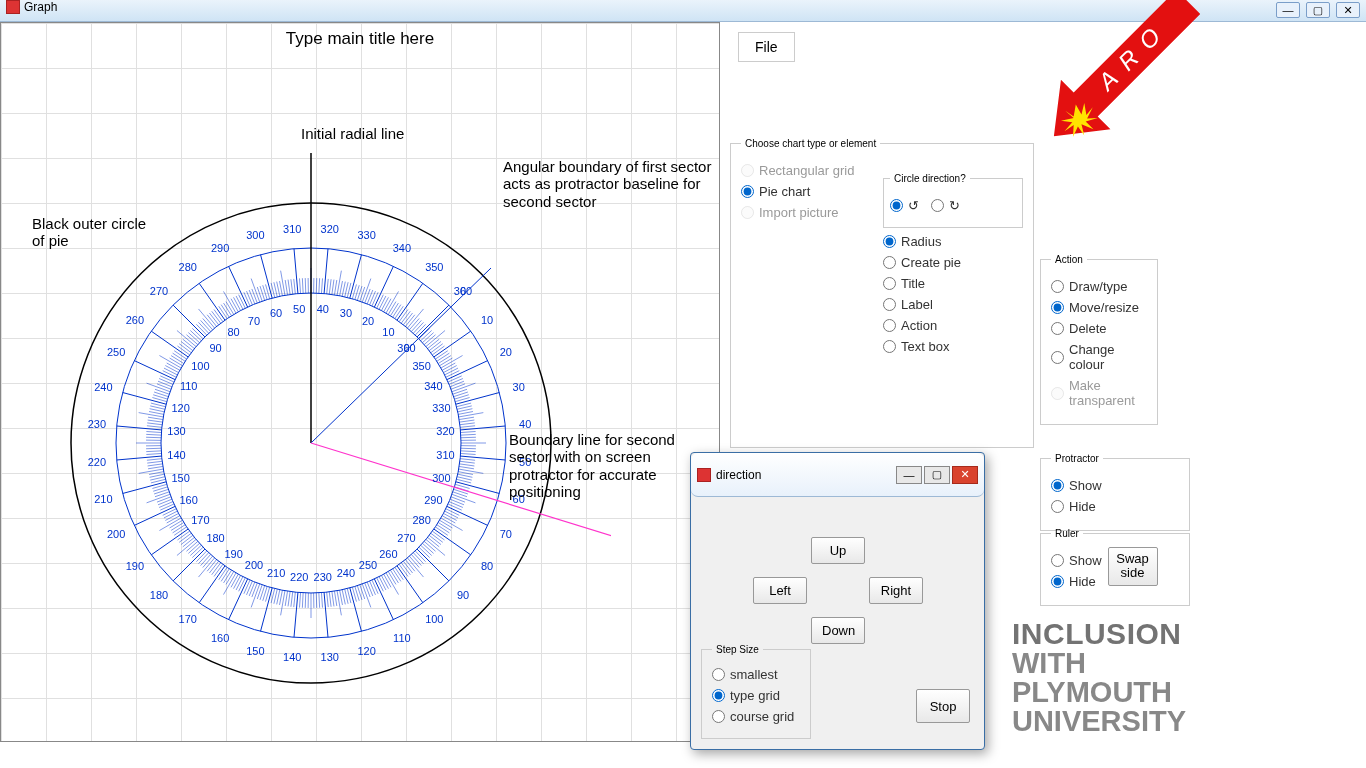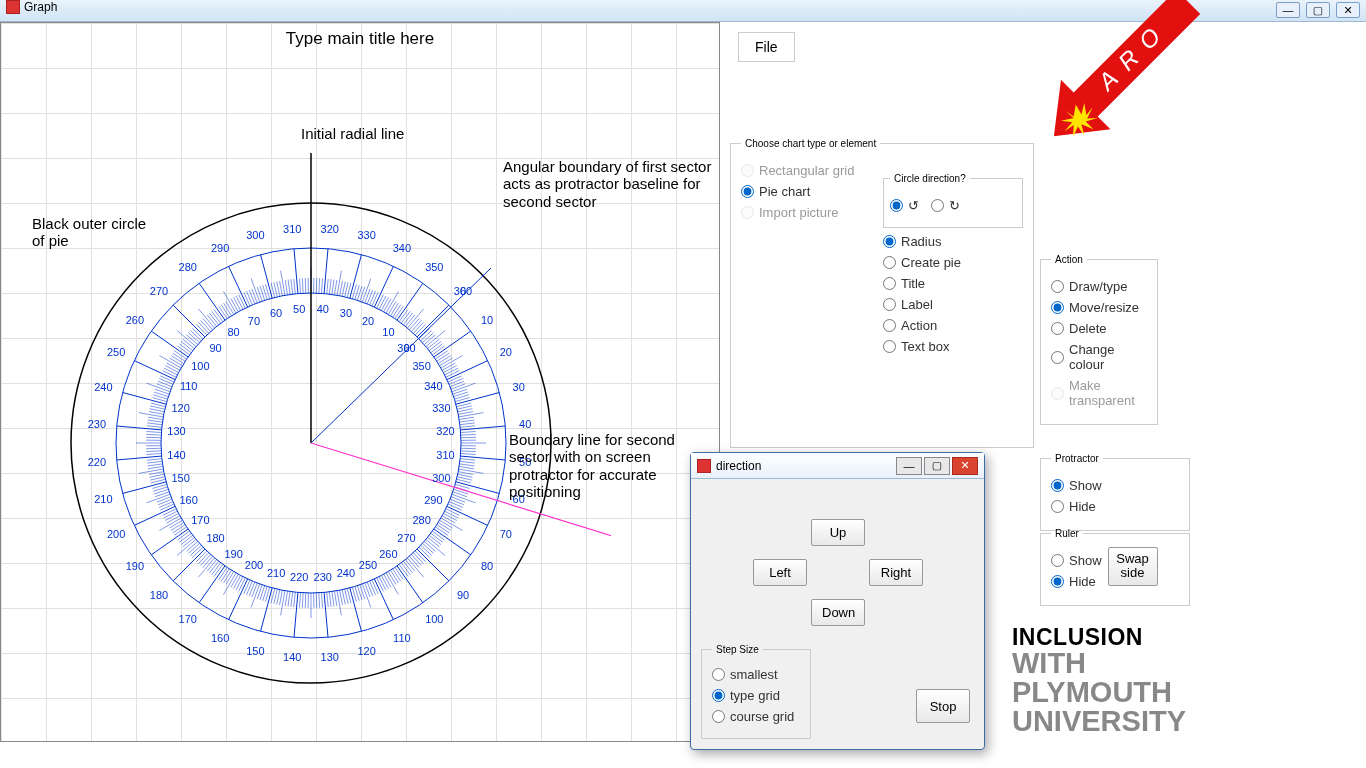--- a/index.html
+++ b/index.html
@@ -24,32 +24,32 @@
 .file-btn { border:1px solid #ccc; padding:6px 16px; background:#fff; font-size:14px;}
 fieldset { border:1px solid #ccc; padding:8px 10px 10px; font-size:13px; margin-top:16px; position:absolute;}
 legend { padding:0 4px; font-size:10px;}
 .radio-row { display:flex; align-items:center; gap:5px; margin:6px 0; color:#333;}
 .radio-row input { accent-color:#0066cc;}
 .radio-row.disabled { color:#9a9a9a;}
 .radio-row.disabled input { opacity:.5;}
 .btn { border:1px solid #999; background:linear-gradient(#fff,#e8e8e8); padding:5px 10px; font-size:13px; border-radius:2px;}
 
 .dialog { position:absolute; left:690px; top:452px; width:295px; height:298px; border:1px solid #3a6ea5; border-radius:4px; background:#f0f0f0; box-shadow:3px 4px 12px rgba(0,0,0,.35); z-index:50;}
-.dialog-title { height:26px; background:linear-gradient(#fff,#e8f1fb); border-bottom:1px solid #9db9d5; display:flex; align-items:center; padding:0 6px; font-size:12px;}
+.dialog-title { height:44px; background:linear-gradient(#fff,#e8f1fb); border-bottom:1px solid #9db9d5; display:flex; align-items:center; padding:0 6px; font-size:12px;border-radius:7px;}
 .dialog-title .app-icon{width:14px;height:14px;background:#d33;border:1px solid #a22;margin-right:5px;}
 .dlg-btns { margin-left:auto; display:flex;}
 .dlg-btns div { width:26px; height:18px; border:1px solid #888; margin-left:2px; display:flex; align-items:center; justify-content:center; font-size:11px; background:#e8e8e8;}
 .dlg-btns .close { background:#d9432f; color:#fff; border-color:#a52a1c;}
 .dpad { position:relative; width:100%; height:160px;}
 .dpad .btn { position:absolute; width:54px;}
 .step-group { border:1px solid #ccc; margin:0 10px; padding:6px 10px 8px; position:absolute; bottom:10px;}
 
 .aro-arrow { position:absolute; top:20px; right:140px; transform:rotate(-45deg); z-index:40;}
 .branding { position:absolute; right:180px; bottom:32px; text-align:left; line-height:1;}
-.branding .l1 { color:#000000; font-weight:800; font-size:23px; letter-spacing:.5px;}
+.branding .l1 { color:#737373; font-weight:800; font-size:30px; letter-spacing:.5px;}
 .branding .l2 { color:#888; font-weight:800; font-size:29px;}
 
 .prot-num { font:11px Arial; fill:#0033cc;}
 </style>
 </head>
 <body>
 
 <div class="titlebar">
   <div class="app-icon"></div>
   <span>Graph</span>

